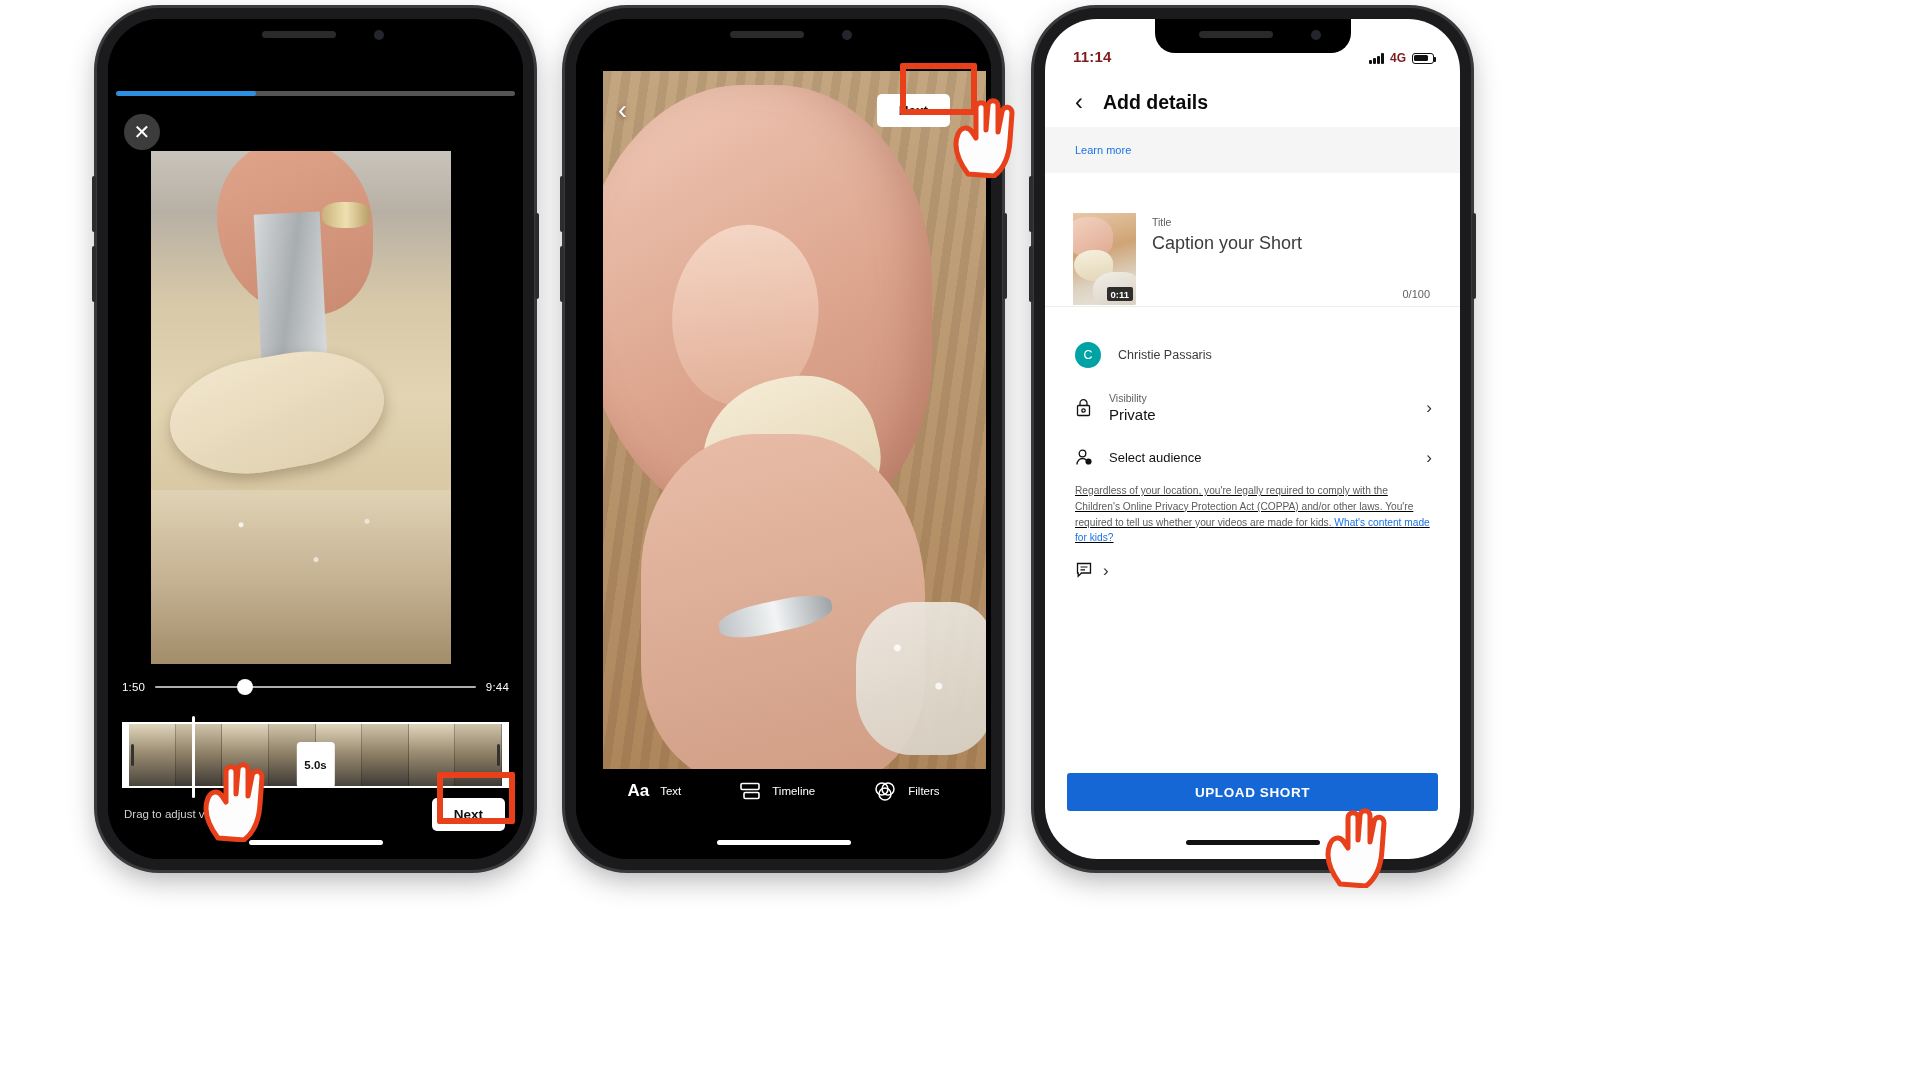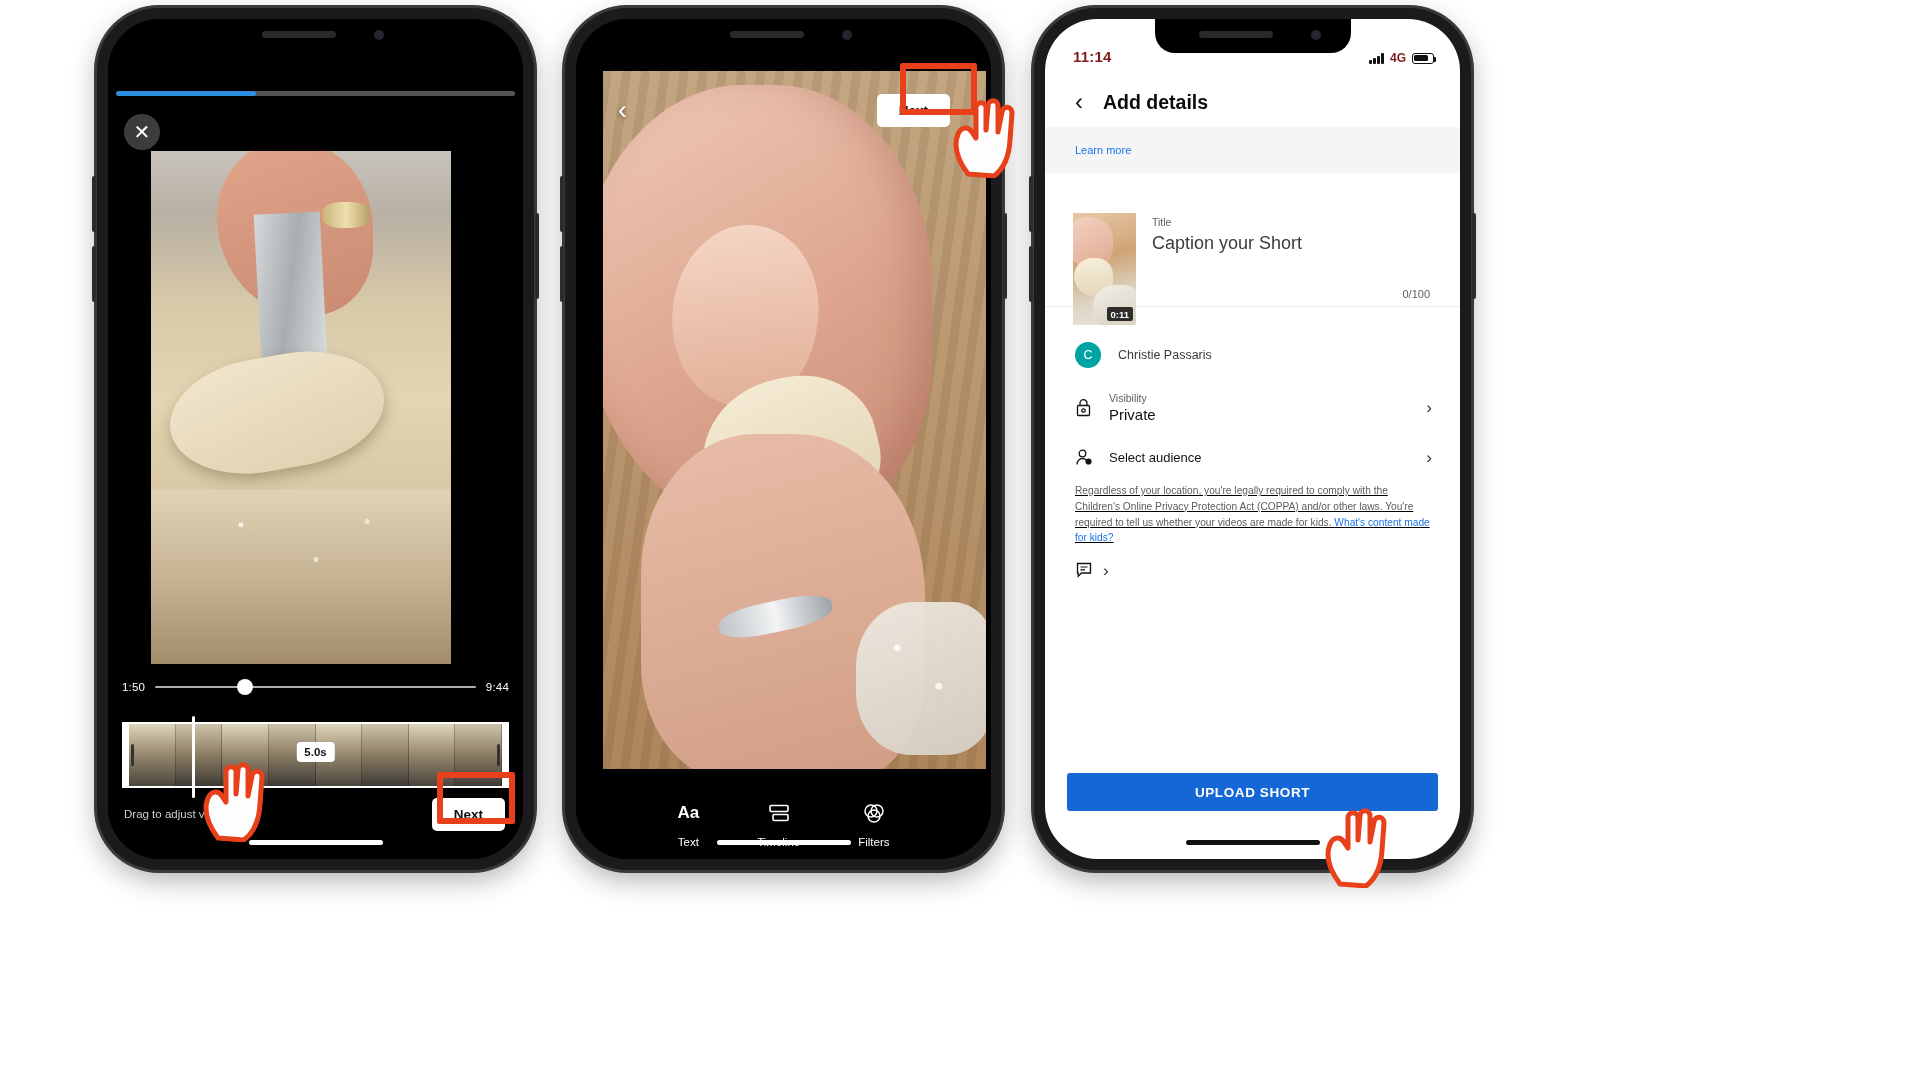--- a/index.html
+++ b/index.html
@@ -130,21 +130,21 @@
   .p1-film .fr:nth-child(even) { background: linear-gradient(180deg,#e0d6bd,#9c8e73 45%,#4a453d); }
   .p1-film .grip-l, .p1-film .grip-r {
     position: absolute; top: 50%; transform: translateY(-50%);
     width: 3px; height: 22px; background: #333; border-radius: 2px; z-index: 5;
   }
   .p1-film .grip-l { left: 2px; }
   .p1-film .grip-r { right: 2px; }
   .p1-dur {
     position: absolute; left: 50%; top: 723px; transform: translateX(-50%);
     background: #fff; color: #111; font-size: 11.5px; font-weight: 600;
-    padding: 4px 8px; border-radius: 4px; z-index: 12;
+    padding: 17px 8px; border-radius: 4px; z-index: 12;
   }
   .p1-playhead {
     position: absolute; left: 84px; top: 697px; width: 3px; height: 82px;
     background: #fff; z-index: 11; border-radius: 2px;
   }
   .p1-hint {
     position: absolute; left: 16px; top: 789px; color: #cfcfcf; font-size: 11.5px;
   }
   .p1-next {
     position: absolute; right: 18px; top: 779px;
@@ -210,21 +210,21 @@
   }
   .p2-next {
     position: absolute; right: 41px; top: 75px;
     background: #fff; color: #111; font-size: 13.5px; font-weight: 700;
     padding: 9px 22px; border-radius: 5px;
   }
   .p2-toolbar {
     position: absolute; left: 0; right: 0; top: 760px;
     display: flex; justify-content: center; gap: 58px;
   }
-  .p2-tool { display: flex; flex-direction: column; align-items: center; gap: 11px; margin-top: 22px; }
+  .p2-tool { display: flex; flex-direction: row; align-items: center; gap: 11px; }
   .p2-tool .ic { color: #fff; height: 24px; display: flex; align-items: center; }
   .p2-tool .lb { color: #fff; font-size: 11.5px; }
 
   
   #phone3 { left: 1034px; top: 8px; width: 437px; height: 862px; }
   .p3-screen { position: absolute; inset: 0; background: #fff; }
   .p3-status {
     position: absolute; top: 0; left: 0; right: 0; height: 46px;
     display: flex; align-items: flex-end; justify-content: space-between;
     padding: 0 26px 0 28px; color: #7f1d1d;
@@ -253,21 +253,21 @@
   }
   .p3-banner p { font-size: 11.3px; line-height: 1.55; color: #4d4d4d; }
   .p3-banner a { font-size: 11px; color: #1a73e8; text-decoration: none; display: inline-block; margin-top: 2px; }
 
   .p3-titlerow {
     position: absolute; top: 186px; left: 0; right: 0; height: 102px;
     padding: 8px 30px 0 28px; display: flex; gap: 16px;
     border-bottom: 1px solid #ececec;
   }
   .p3-thumb {
-    position: relative; width: 63px; height: 112px; flex: 0 0 63px; overflow: hidden;
+    position: relative; width: 63px; height: 92px; flex: 0 0 63px; overflow: hidden;
     background: linear-gradient(165deg,#e7c8a6 0%, #cfa476 40%, #ddd3c2 72%, #e9e5dc 100%);
   }
   .p3-thumb .t-hand {
     position: absolute; left: -14%; top: 4%; width: 78%; height: 44%;
     background: linear-gradient(150deg,#f4d4c3,#dfa991);
     border-radius: 50% 46% 40% 54%;
   }
   .p3-thumb .t-dough {
     position: absolute; left: 2%; top: 40%; width: 62%; height: 34%;
     background: linear-gradient(170deg,#f7f0dd,#e2d6b7);

